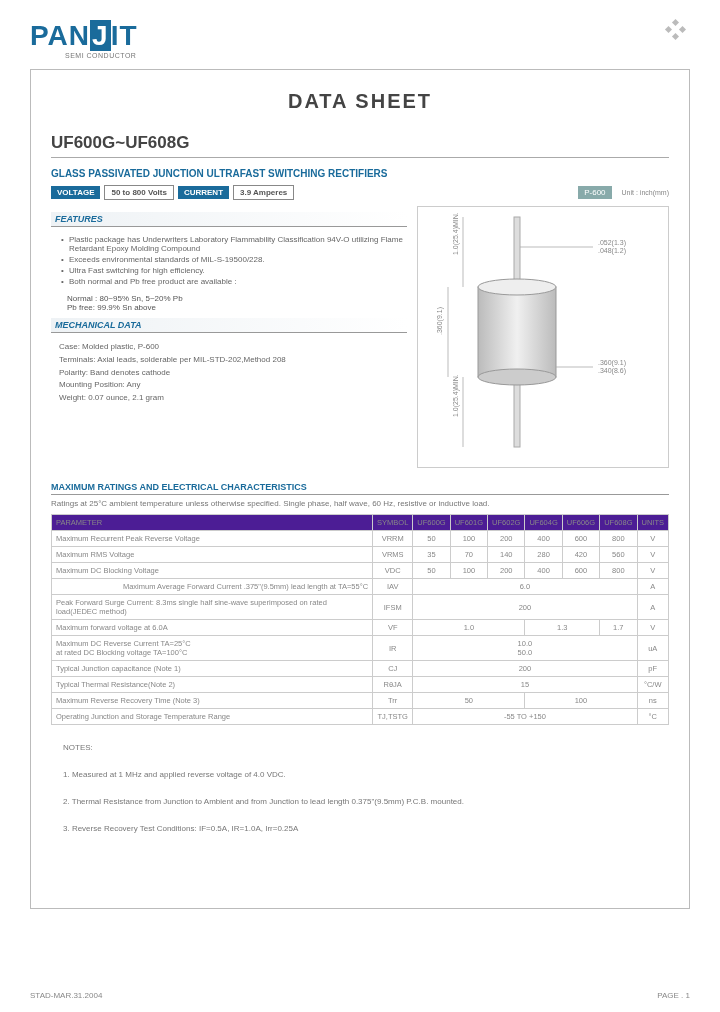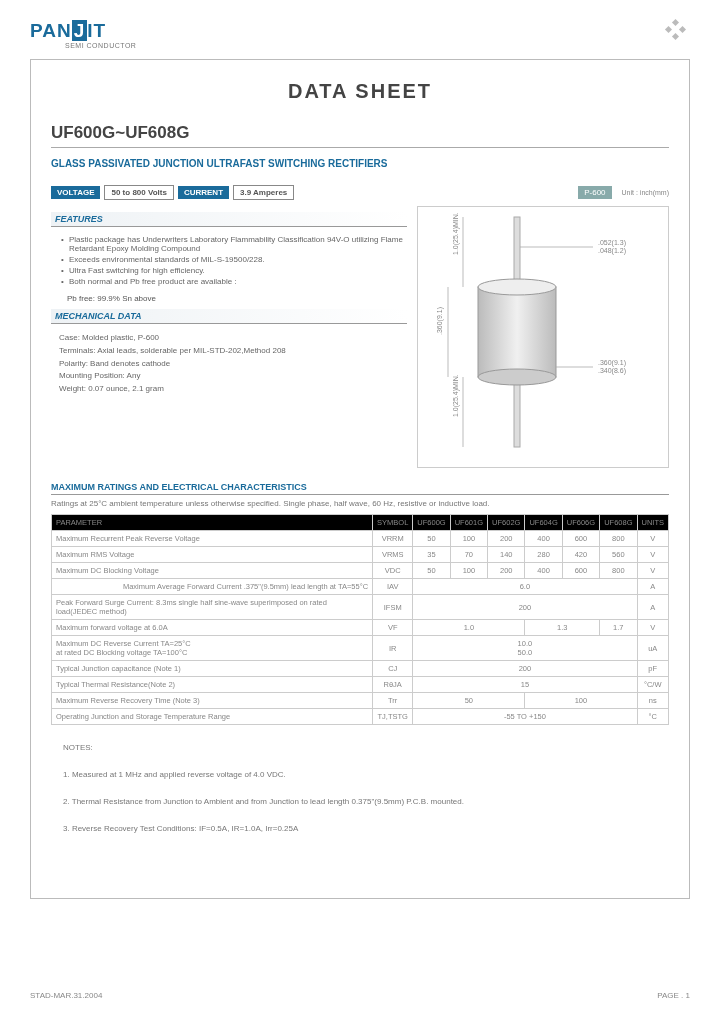--- a/index.html
+++ b/index.html
@@ -20,21 +20,21 @@
   }
   .header {
     display: flex;
     align-items: flex-start;
     margin-bottom: 10px;
   }
   .logo {
     font-family: Arial, sans-serif;
   }
   .logo-text {
-    font-size: 19px;
+    font-size: 28px;
     font-weight: bold;
     letter-spacing: 1px;
   }
   .logo-text .pan { color: #1a6b9b; }
   .logo-text .jit { color: #1a6b9b; }
   .logo-text .jitbox { background:#1a6b9b; color:#fff; padding:0 2px; }
   .logo-sub {
     font-size: 7px;
     color: #777;
     margin-left: 35px;
@@ -70,21 +70,21 @@
     font-weight: bold;
     color: #444;
     border-bottom: 1px solid #aaa;
     padding-bottom: 4px;
     margin-bottom: 10px;
   }
   .subtitle {
     font-size: 10px;
     font-weight: bold;
     color: #1a6b9b;
-    margin-bottom: 16px;
+    margin-bottom: 6px;
   }
   .spec-row { display:flex; align-items:center; gap:4px; margin-bottom:6px; }
   .badge-blue { background:#1a6b9b; color:#fff; font-size:8px; font-weight:bold; padding:2px 6px; }
   .badge-box { border:1px solid #888; font-size:8px; padding:2px 6px; font-weight:bold; color:#555; }
   .badge-pkg { background:#8aa; color:#fff; font-size:8px; padding:2px 6px; margin-left:auto; }
   .unit-text { font-size:7px; color:#888; margin-left:6px; }
 
   .two-col { display:flex; gap:10px; }
   .left-col { flex: 1; }
   .right-col { width: 250px; border:1px solid #ccc; height:260px; position:relative; }
@@ -119,21 +119,21 @@
     width:100%; border-collapse:collapse; font-size:7.5px; color:#888;
   }
   table.ratings th, table.ratings td {
     border: 1px solid #ccc;
     padding: 3px 4px;
     text-align: center;
   }
   table.ratings td:first-child, table.ratings th:first-child {
     text-align: left;
   }
-  table.ratings th { font-weight:normal; background:#000000; }
+  table.ratings th { font-weight:normal; background:#4c1d95; }
 
   .notes-block { font-size:8px; color:#777; margin-top:12px; padding-left:12px; }
   .notes-block .nt-title { margin-bottom:4px; }
   .notes-block div { margin:18px 0; }
 
   .footer {
     position:absolute; bottom:12px; left:30px; right:30px;
     display:flex; justify-content:space-between;
     font-size:8px; color:#888;
   }
@@ -173,20 +173,21 @@
 
     <div class="two-col">
       <div class="left-col">
         <div class="section-header">FEATURES</div>
         <ul class="feature-list">
           <li>Plastic package has Underwriters Laboratory Flammability Classification 94V-O utilizing Flame Retardant Epoxy Molding Compound</li>
           <li>Exceeds environmental standards of MIL-S-19500/228.</li>
           <li>Ultra Fast switching for high efficiency.</li>
           <li>Both normal and Pb free product are available :</li>
         </ul>
+        <div class="sub-indent">Normal : 80~95% Sn, 5~20% Pb</div>
         <div class="sub-indent">Pb free: 99.9% Sn above</div>
 
         <div class="section-header">MECHANICAL DATA</div>
         <div class="mech-data">
           <div>Case: Molded plastic, P-600</div>
           <div>Terminals: Axial leads, solderable per MIL-STD-202,Method 208</div>
           <div>Polarity: Band denotes cathode</div>
           <div>Mounting Position: Any</div>
           <div>Weight: 0.07 ounce, 2.1 gram</div>
         </div>

